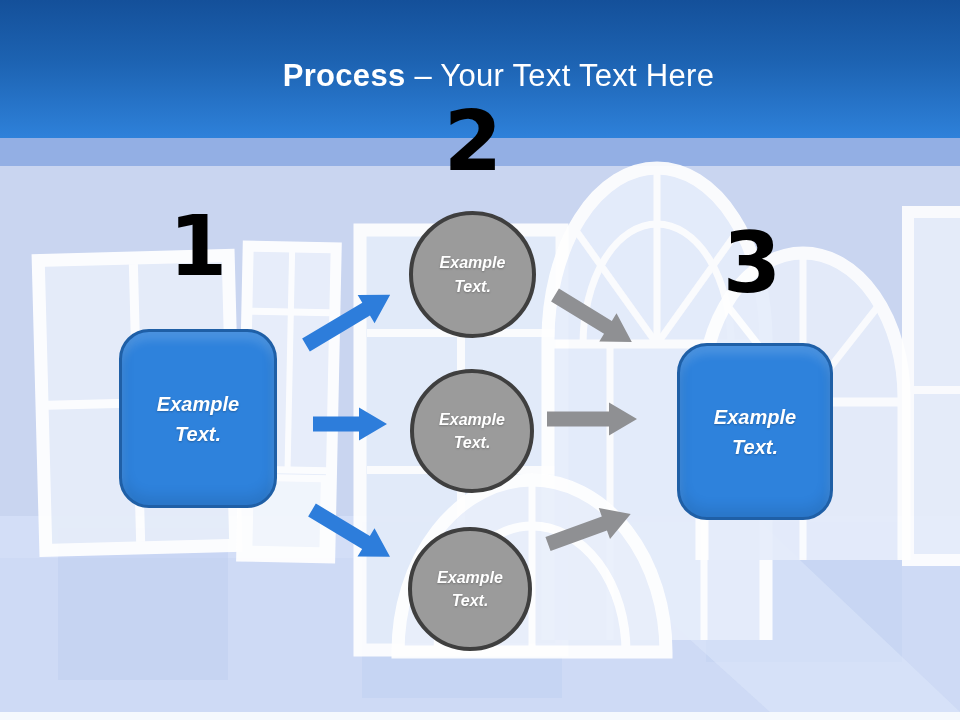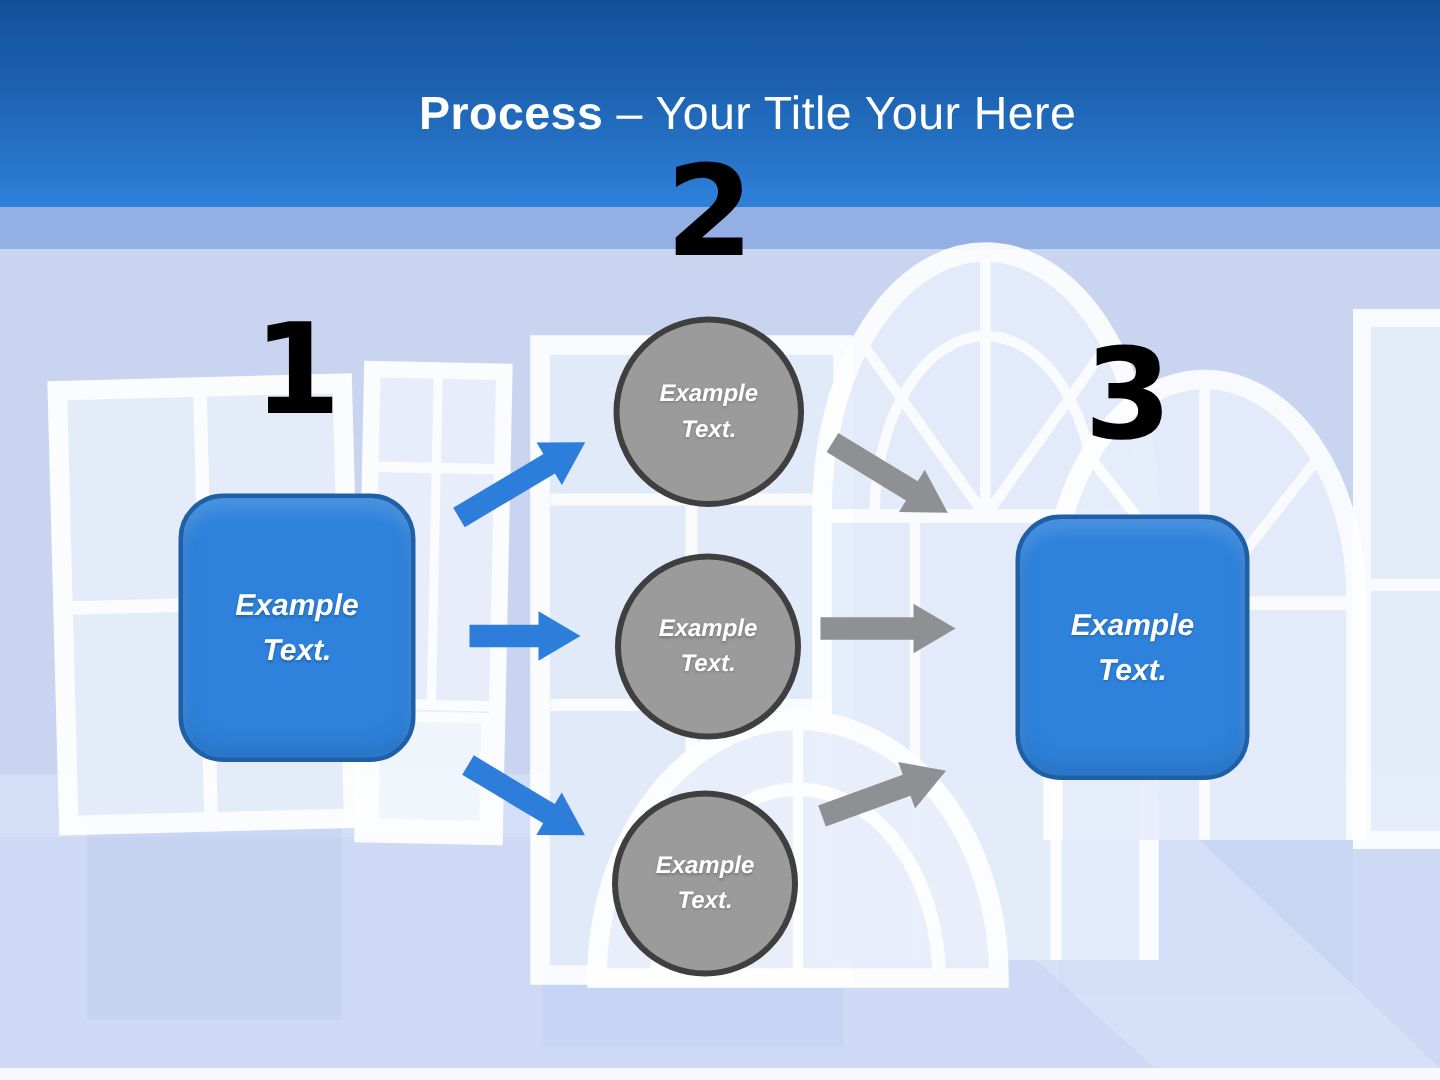--- a/index.html
+++ b/index.html
@@ -52,21 +52,21 @@
 
   .bottom-strip { position:absolute; left:0; bottom:0; width:960px; height:8px; z-index:5;
                   background:var(--footer-strip,#f6f9fd); }
 </style>
 </head>
 <body>
 
 <div class="slide">
 
   <div class="header">
-    <h1 class="title"><span class="title-bold">Process</span> <span class="title-rest">– Your Title Your Here</span></h1>
+    <h1 class="title"><span class="title-bold">Process</span> <span class="title-rest">– Your Text Text Here</span></h1>
   </div>
   <div class="band"></div>
 
   <svg class="scene" width="960" height="720" viewBox="0 0 960 720">
     <rect x="0" y="516" width="960" height="196" fill="#cedaf5"></rect>
     <rect x="0" y="516" width="960" height="42" fill="#d7e1f8" opacity="0.6"></rect>
     <g>
       <rect x="58" y="528" width="170" height="152" fill="#bccdf0" opacity="0.45"></rect>
       <rect x="362" y="522" width="200" height="176" fill="#bccdf0" opacity="0.40"></rect>
       <rect x="706" y="522" width="196" height="140" fill="#bccdf0" opacity="0.35"></rect>

